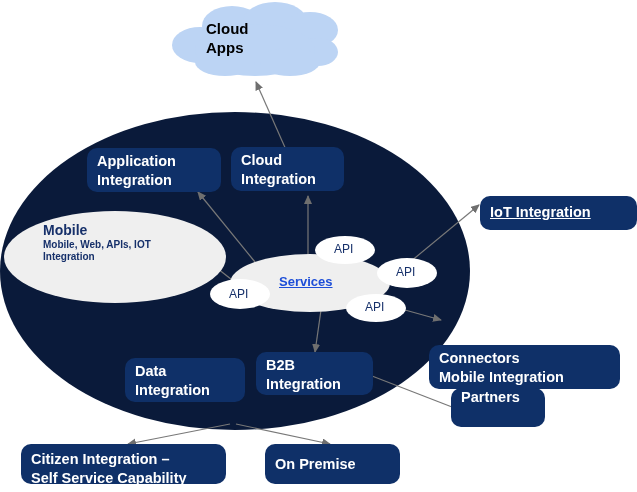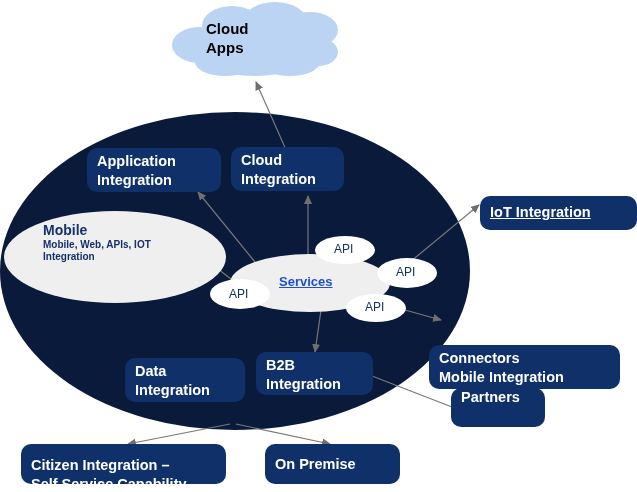--- a/index.html
+++ b/index.html
@@ -96,19 +96,19 @@
 <div class="box" style="left:480px;top:196px;width:157px;height:34px;padding-top:7px;text-decoration:underline;">
   <span>IoT Integration</span>
 </div>
 <div class="box" style="left:429px;top:317px;width:191px;height:44px;margin-top:28px;">
   <span>Connectors</span>
   <span>Mobile Integration</span>
 </div>
 <div class="box" style="left:451px;top:388px;width:94px;height:39px;padding-top:0;">
   <span>Partners</span>
 </div>
-<div class="box" style="left:21px;top:444px;width:205px;height:40px;padding-top:12px;">
+<div class="box" style="left:21px;top:444px;width:205px;height:40px;padding-top:6px;">
   <span>Citizen Integration –</span>
   <span>Self Service Capability</span>
 </div>
 <div class="box" style="left:265px;top:444px;width:135px;height:40px;padding-top:11px;">
   <span>On Premise</span>
 </div>
 
 </body></html>

